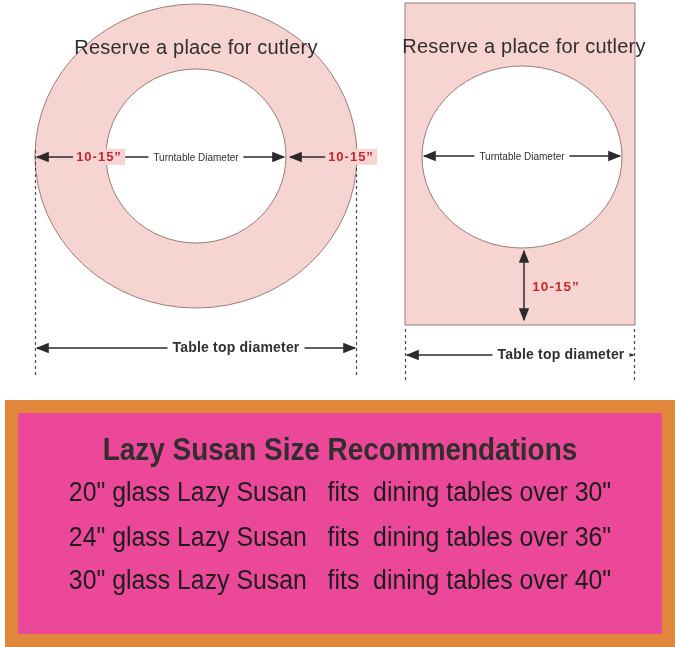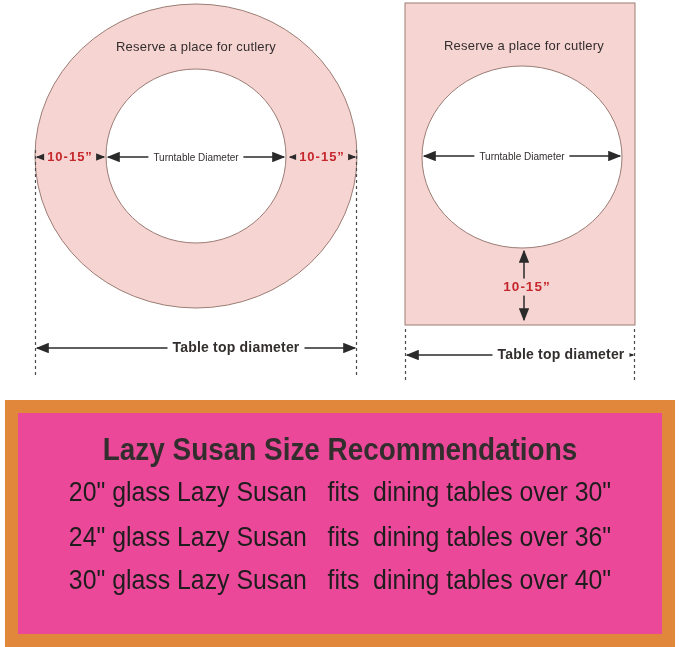--- a/index.html
+++ b/index.html
@@ -11,22 +11,22 @@
   .pinkfill{fill:var(--c-pink,#f6d4d2);stroke:var(--c-pink_outline,#9b7d75);stroke-width:1;}
   .whitefill{fill:#ffffff;stroke:var(--c-pink_outline,#9b7d75);stroke-width:1;}
   .arrow{stroke:#2a2a2a;stroke-width:1.5;}
   .dashed{stroke:#4a4a4a;stroke-width:1.2;stroke-dasharray:3 3;fill:none;}
   .lbl{
     position:absolute;transform:translate(-50%,-50%);white-space:nowrap;
     font-size:14px;line-height:1.1;
   }
   .lbl.on-white{background:#ffffff;padding:1px 5px;}
   .lbl.on-pink{background:var(--c-pink,#f6d4d2);padding:1px 3px;}
-  .lbl.red{color:var(--c-red,#c5272d);font-weight:bold;font-size:13px;letter-spacing:1px;}
-  .lbl.cutlery{font-size:13px;letter-spacing:.2px;}
+  .lbl.red{color:var(--c-red,#c5272d);font-weight:bold;font-size:13px;letter-spacing:1px;margin-left:29px;}
+  .lbl.cutlery{font-size:20px;letter-spacing:.2px;}
   .lbl.turntable{font-size:10px;}
   .lbl.tabletop{font-size:14px;font-weight:bold;letter-spacing:.2px;margin-left:40px;}
   .rec-box{
     position:absolute;left:5px;right:4px;top:400px;bottom:0;
     background:#ec4899;border:13px solid var(--c-orange,#e0873c);
   }
   .rec-title{
     position:absolute;left:0;right:0;top:19px;text-align:center;
     font-size:31px;font-weight:bold;letter-spacing:0;
     transform:scaleX(0.9);white-space:pre;

